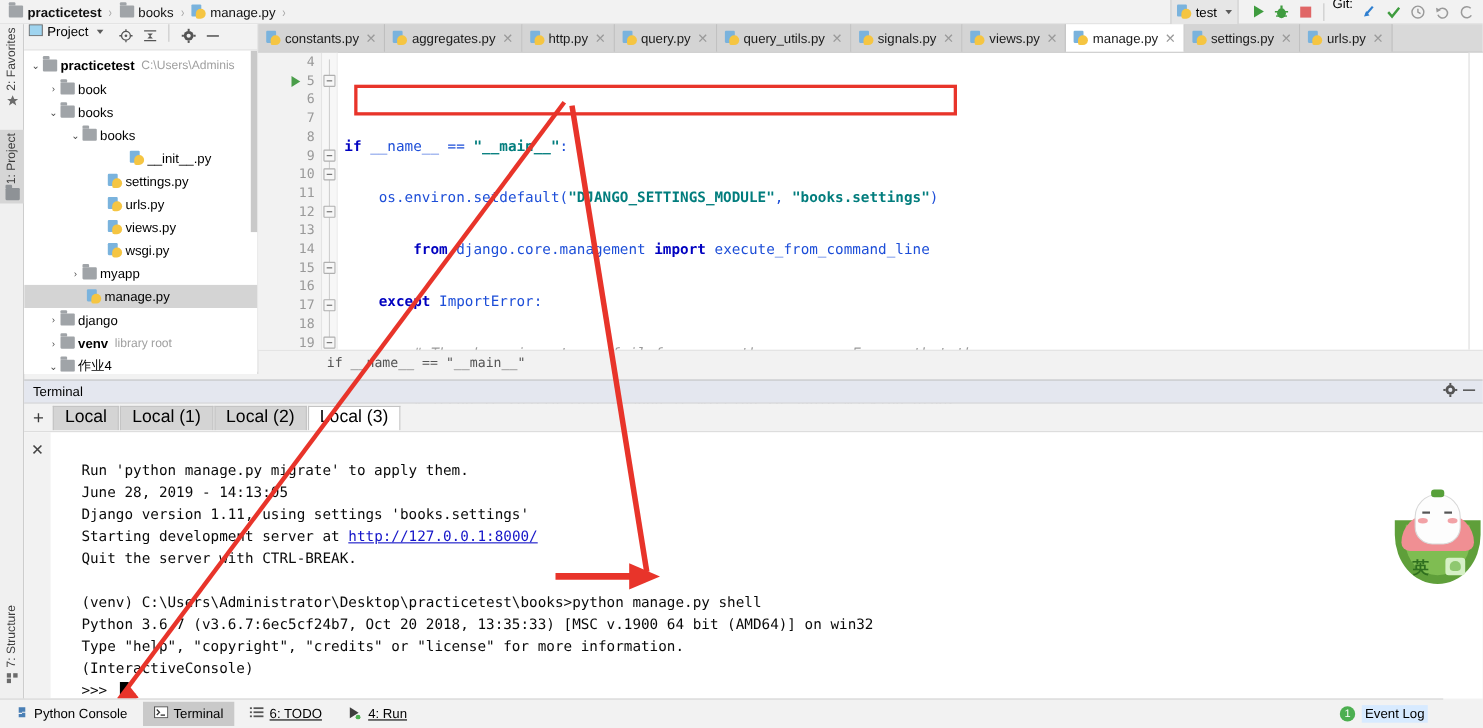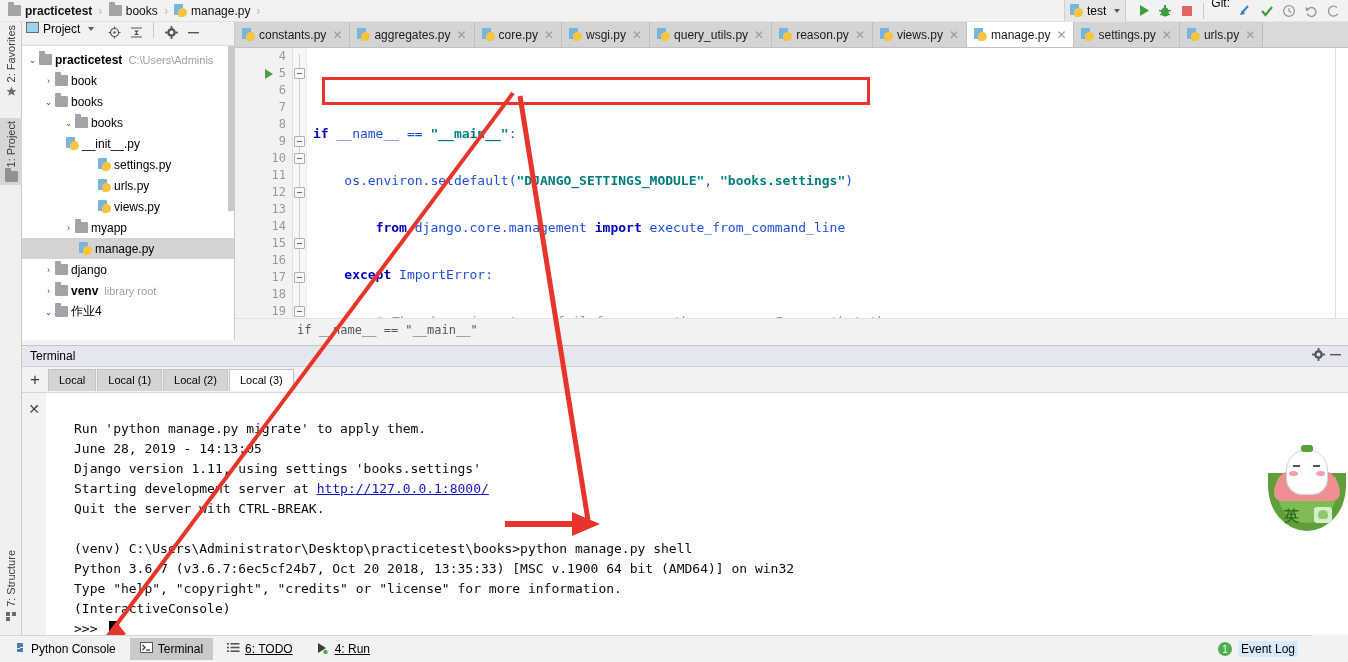--- a/index.html
+++ b/index.html
@@ -193,21 +193,21 @@
     background: #f2f2f2; display: flex; align-items: center;
     border-bottom: 1px solid #d7d7d7;
   }
   .plus-btn {
     width: 26px; height: 26px; display: flex; align-items: center; justify-content: center;
     font-size: 17px; color: #3a3a3a;
   }
   .tterm {
     height: 22px; padding: 0 10px; display: flex; align-items: center;
     background: #d4d4d4; border: 1px solid #c4c4c4; border-bottom: none;
-    font-size: 11px; margin-right: 1px;
+    font-size: 16px; margin-right: 1px;
   }
   .tterm.active { background: #fff; }
 
   .term-body {
     position: absolute; left: 22px; top: 393px; width: 1326px; height: 242px;
     background: #fff; display: flex;
   }
   .term-close {
     width: 24px; background: #f2f2f2; display: flex;
     justify-content: center; padding-top: 8px;
@@ -489,35 +489,39 @@
       <div class="trow" style="padding-left:20px;">
         <span class="arrow">⌄</span>
         <span class="folder"></span>
         <span class="tlabel">books</span>
       </div>
       <div class="trow" style="padding-left:40px;">
         <span class="arrow">⌄</span>
         <span class="folder"></span>
         <span class="tlabel">books</span>
       </div>
-      <div class="trow" style="padding-left:44px;">
+      <div class="trow" style="padding-left:96px;">
         <span class="pyico"></span>
         <span class="tlabel">__init__.py</span>
       </div>
       <div class="trow" style="padding-left:76px;">
         <span class="pyico"></span>
         <span class="tlabel">settings.py</span>
       </div>
       <div class="trow" style="padding-left:76px;">
         <span class="pyico"></span>
         <span class="tlabel">urls.py</span>
       </div>
       <div class="trow" style="padding-left:76px;">
         <span class="pyico"></span>
         <span class="tlabel">views.py</span>
+      </div>
+      <div class="trow" style="padding-left:76px;">
+        <span class="pyico"></span>
+        <span class="tlabel">wsgi.py</span>
       </div>
       <div class="trow" style="padding-left:40px;">
         <span class="arrow">›</span>
         <span class="folder"></span>
         <span class="tlabel">myapp</span>
       </div>
       <div class="trow sel" style="padding-left:57px;">
         <span class="pyico"></span>
         <span class="tlabel">manage.py</span>
       </div>
@@ -547,36 +551,36 @@
       <span>constants.py</span>
       <span class="x">✕</span>
     </div>
     <div class="tab">
       <span class="pyico"></span>
       <span>aggregates.py</span>
       <span class="x">✕</span>
     </div>
     <div class="tab">
       <span class="pyico"></span>
-      <span>core.py</span>
-      <span class="x">✕</span>
-    </div>
-    <div class="tab">
-      <span class="pyico"></span>
-      <span>wsgi.py</span>
+      <span>http.py</span>
+      <span class="x">✕</span>
+    </div>
+    <div class="tab">
+      <span class="pyico"></span>
+      <span>query.py</span>
       <span class="x">✕</span>
     </div>
     <div class="tab">
       <span class="pyico"></span>
       <span>query_utils.py</span>
       <span class="x">✕</span>
     </div>
     <div class="tab">
       <span class="pyico"></span>
-      <span>reason.py</span>
+      <span>signals.py</span>
       <span class="x">✕</span>
     </div>
     <div class="tab">
       <span class="pyico"></span>
       <span>views.py</span>
       <span class="x">✕</span>
     </div>
     <div class="tab active">
       <span class="pyico"></span>
       <span>manage.py</span>

